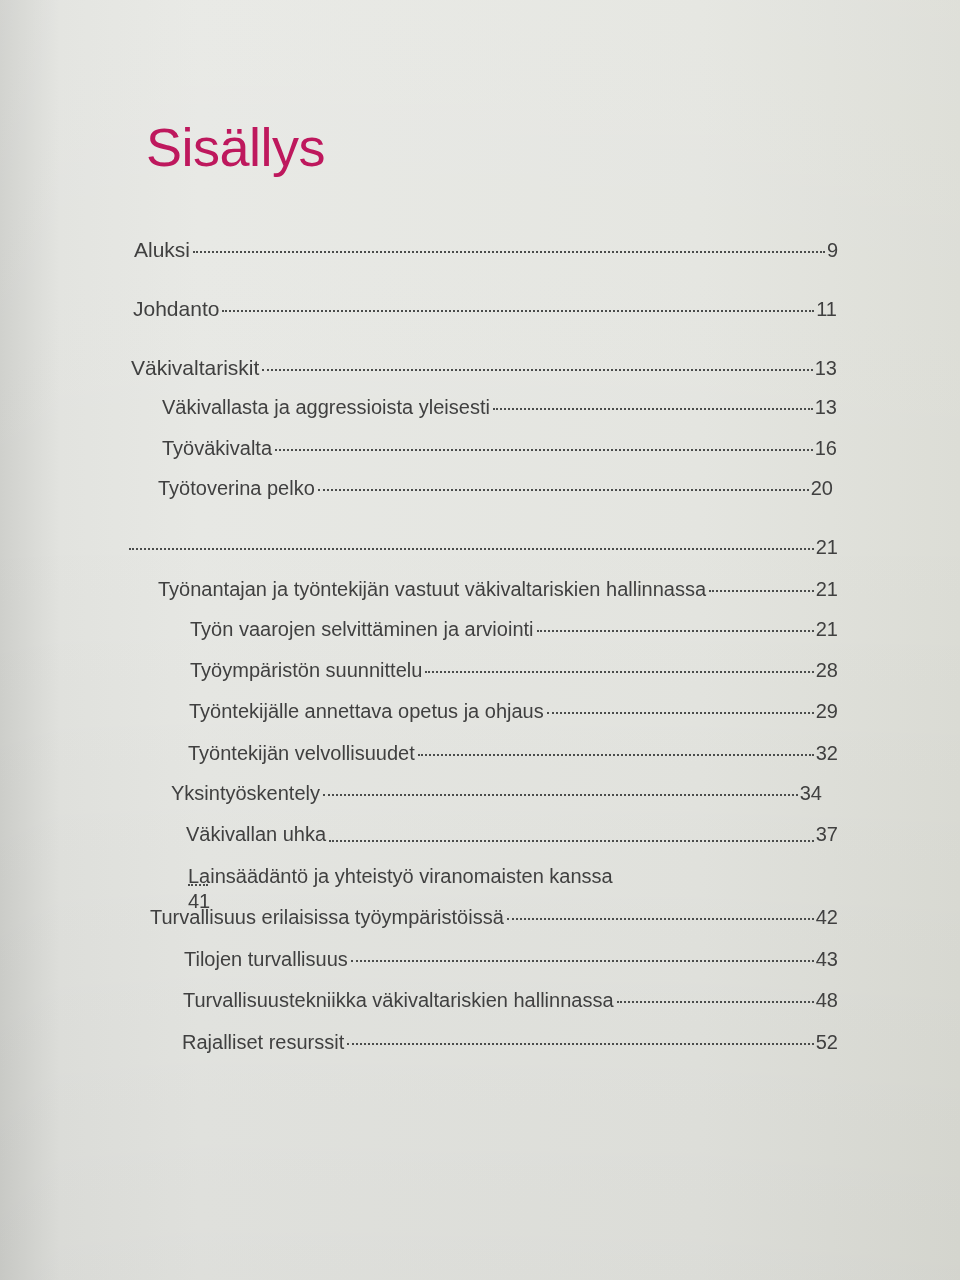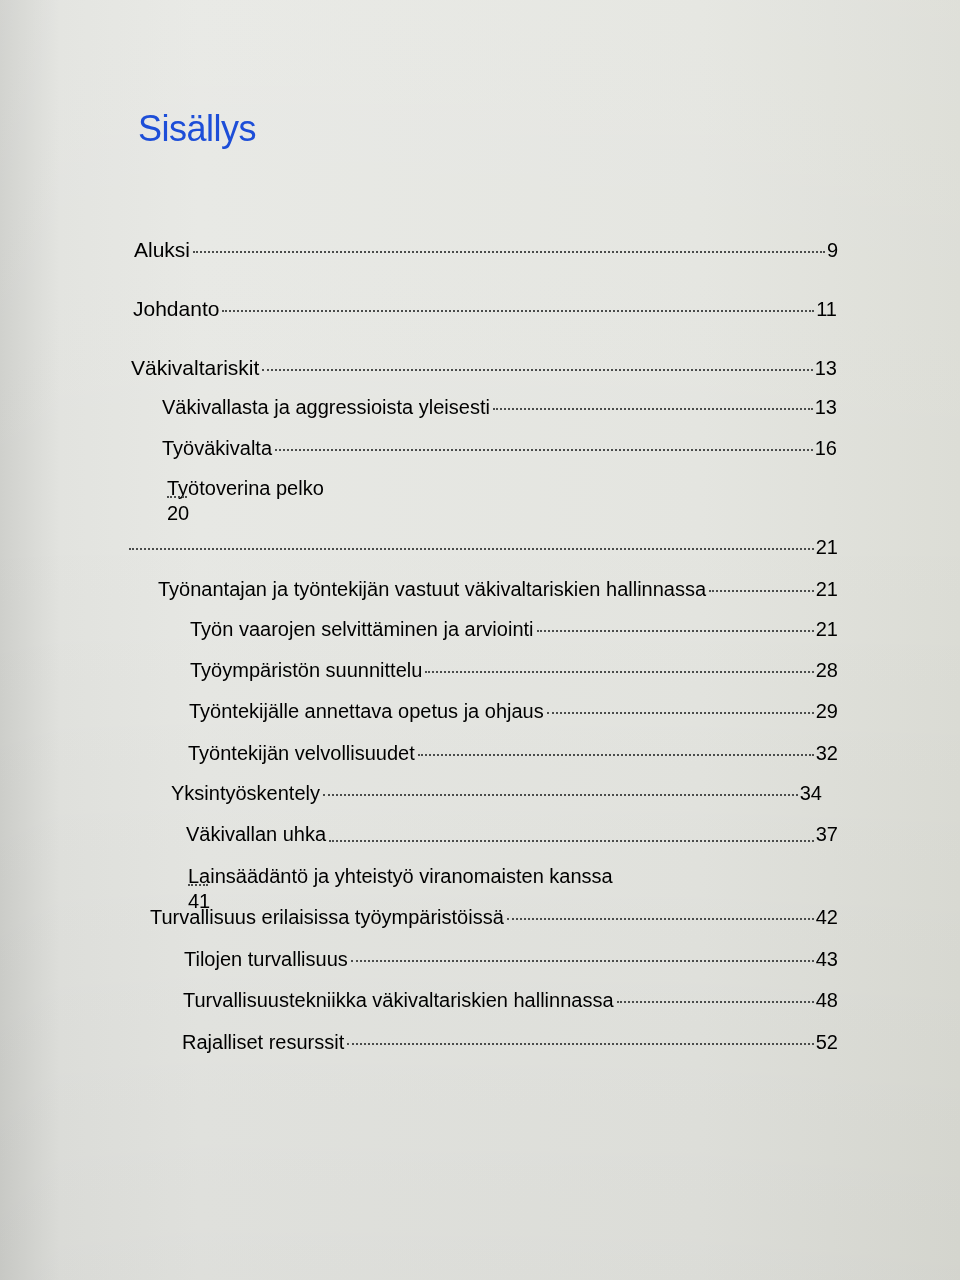--- a/index.html
+++ b/index.html
@@ -18,38 +18,38 @@
     .page-shade {
       position: absolute;
       inset: 0;
       background: linear-gradient(180deg, rgba(255,255,255,0.08) 0%, rgba(0,0,0,0) 40%, rgba(0,0,0,0.04) 100%);
       pointer-events: none;
     }
     .title {
       position: absolute;
       left: 138px;
       top: 108px;
-      font-size: 36px;
+      font-size: 54px;
       font-weight: normal;
       letter-spacing: -0.5px;
-      color: #1d4ed8;
-      margin: 0;
+      color: #be185d;
+      margin: 8px;
     }
     .toc {
       position: absolute;
       left: 0;
       top: 0;
       width: 960px;
     }
     .toc-row {
       position: absolute;
       display: flex;
       align-items: baseline;
       font-size: 20px;
-      color: #000000;
+      color: #404040;
       white-space: nowrap;
     }
     .toc-row .label {
       flex: 0 0 auto;
     }
     .toc-row .leader {
       flex: 1 1 auto;
       margin: 0 2px 0 3px;
       border-bottom: 2px dotted #4a4c4b;
       transform: translateY(-4px);
@@ -96,21 +96,21 @@
     <span class="leader"></span>
     <span class="page">13</span>
   </div>
 
   <div class="toc-row lvl2" style="left:162px; top:437px; width:675px;">
     <span class="label">Työväkivalta</span>
     <span class="leader"></span>
     <span class="page">16</span>
   </div>
 
-  <div class="toc-row lvl2" style="left:164px; top:477px; width:675px;flex-direction:column;">
+  <div class="toc-row lvl2" style="left:158px; top:477px; width:675px;">
     <span class="label">Työtoverina pelko</span>
     <span class="leader"></span>
     <span class="page">20</span>
   </div>
 
   <div class="toc-row lvl1" style="left:126px; top:536px; width:712px; font-size:21px;">
     <span class="leader"></span>
     <span class="page">21</span>
   </div>
 

